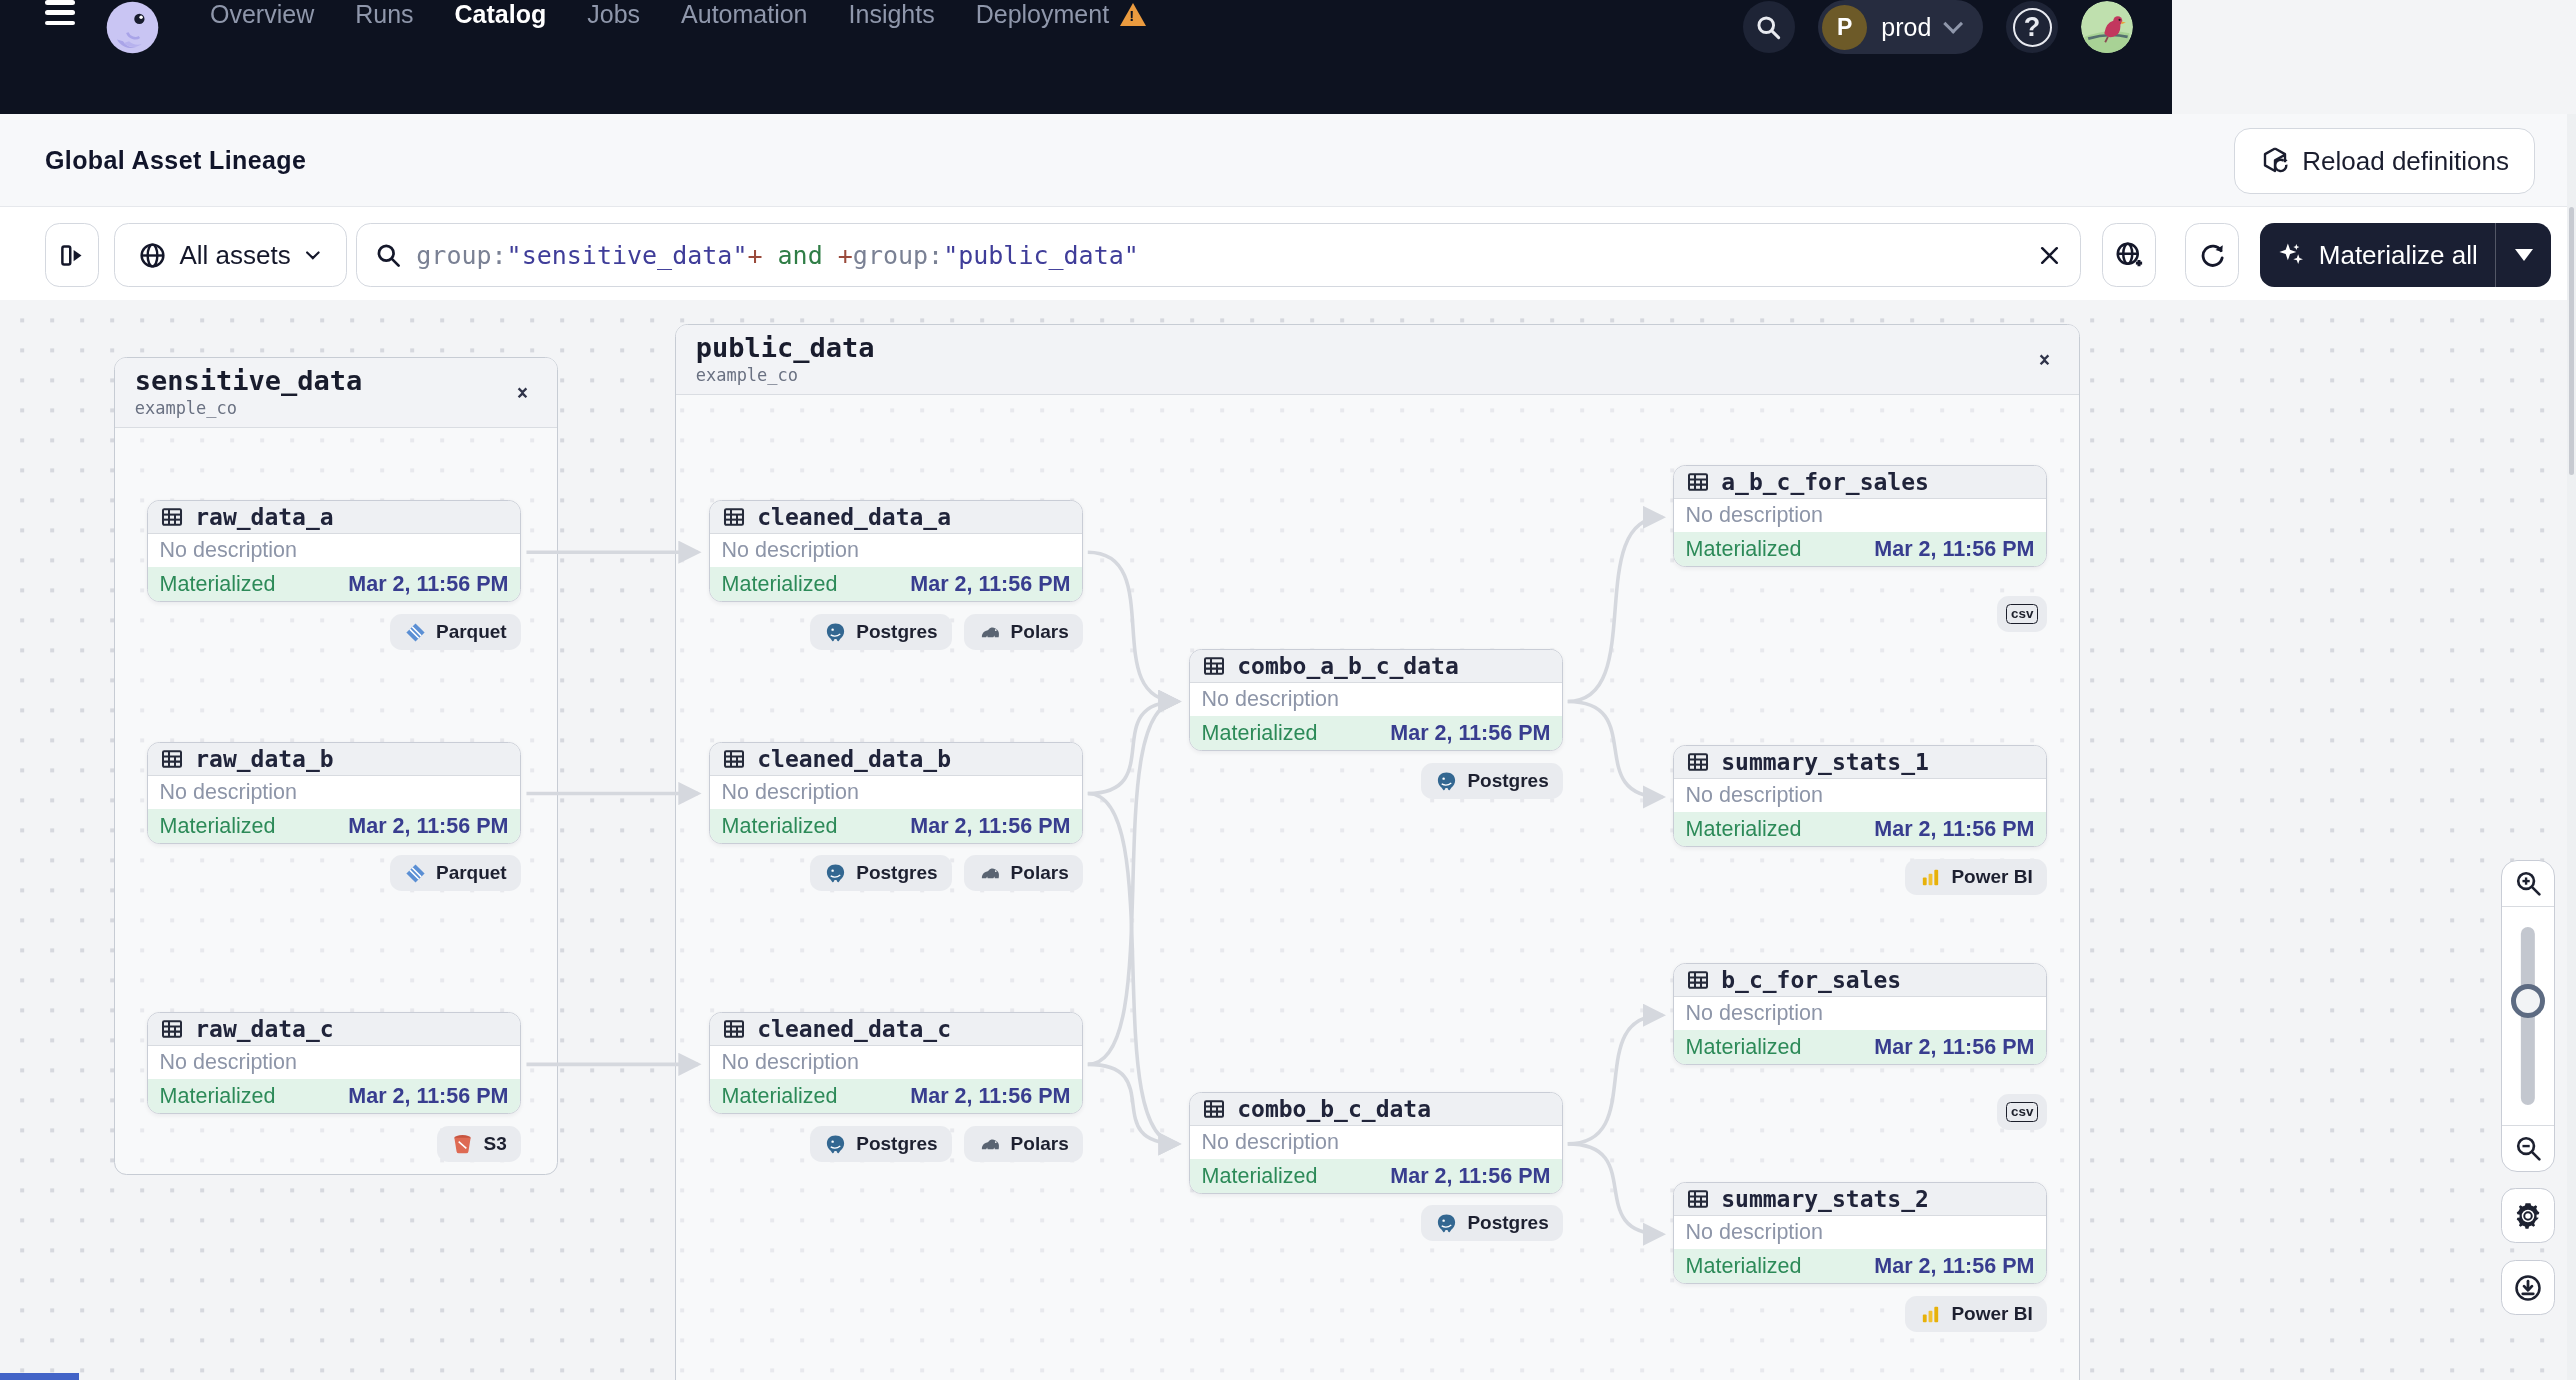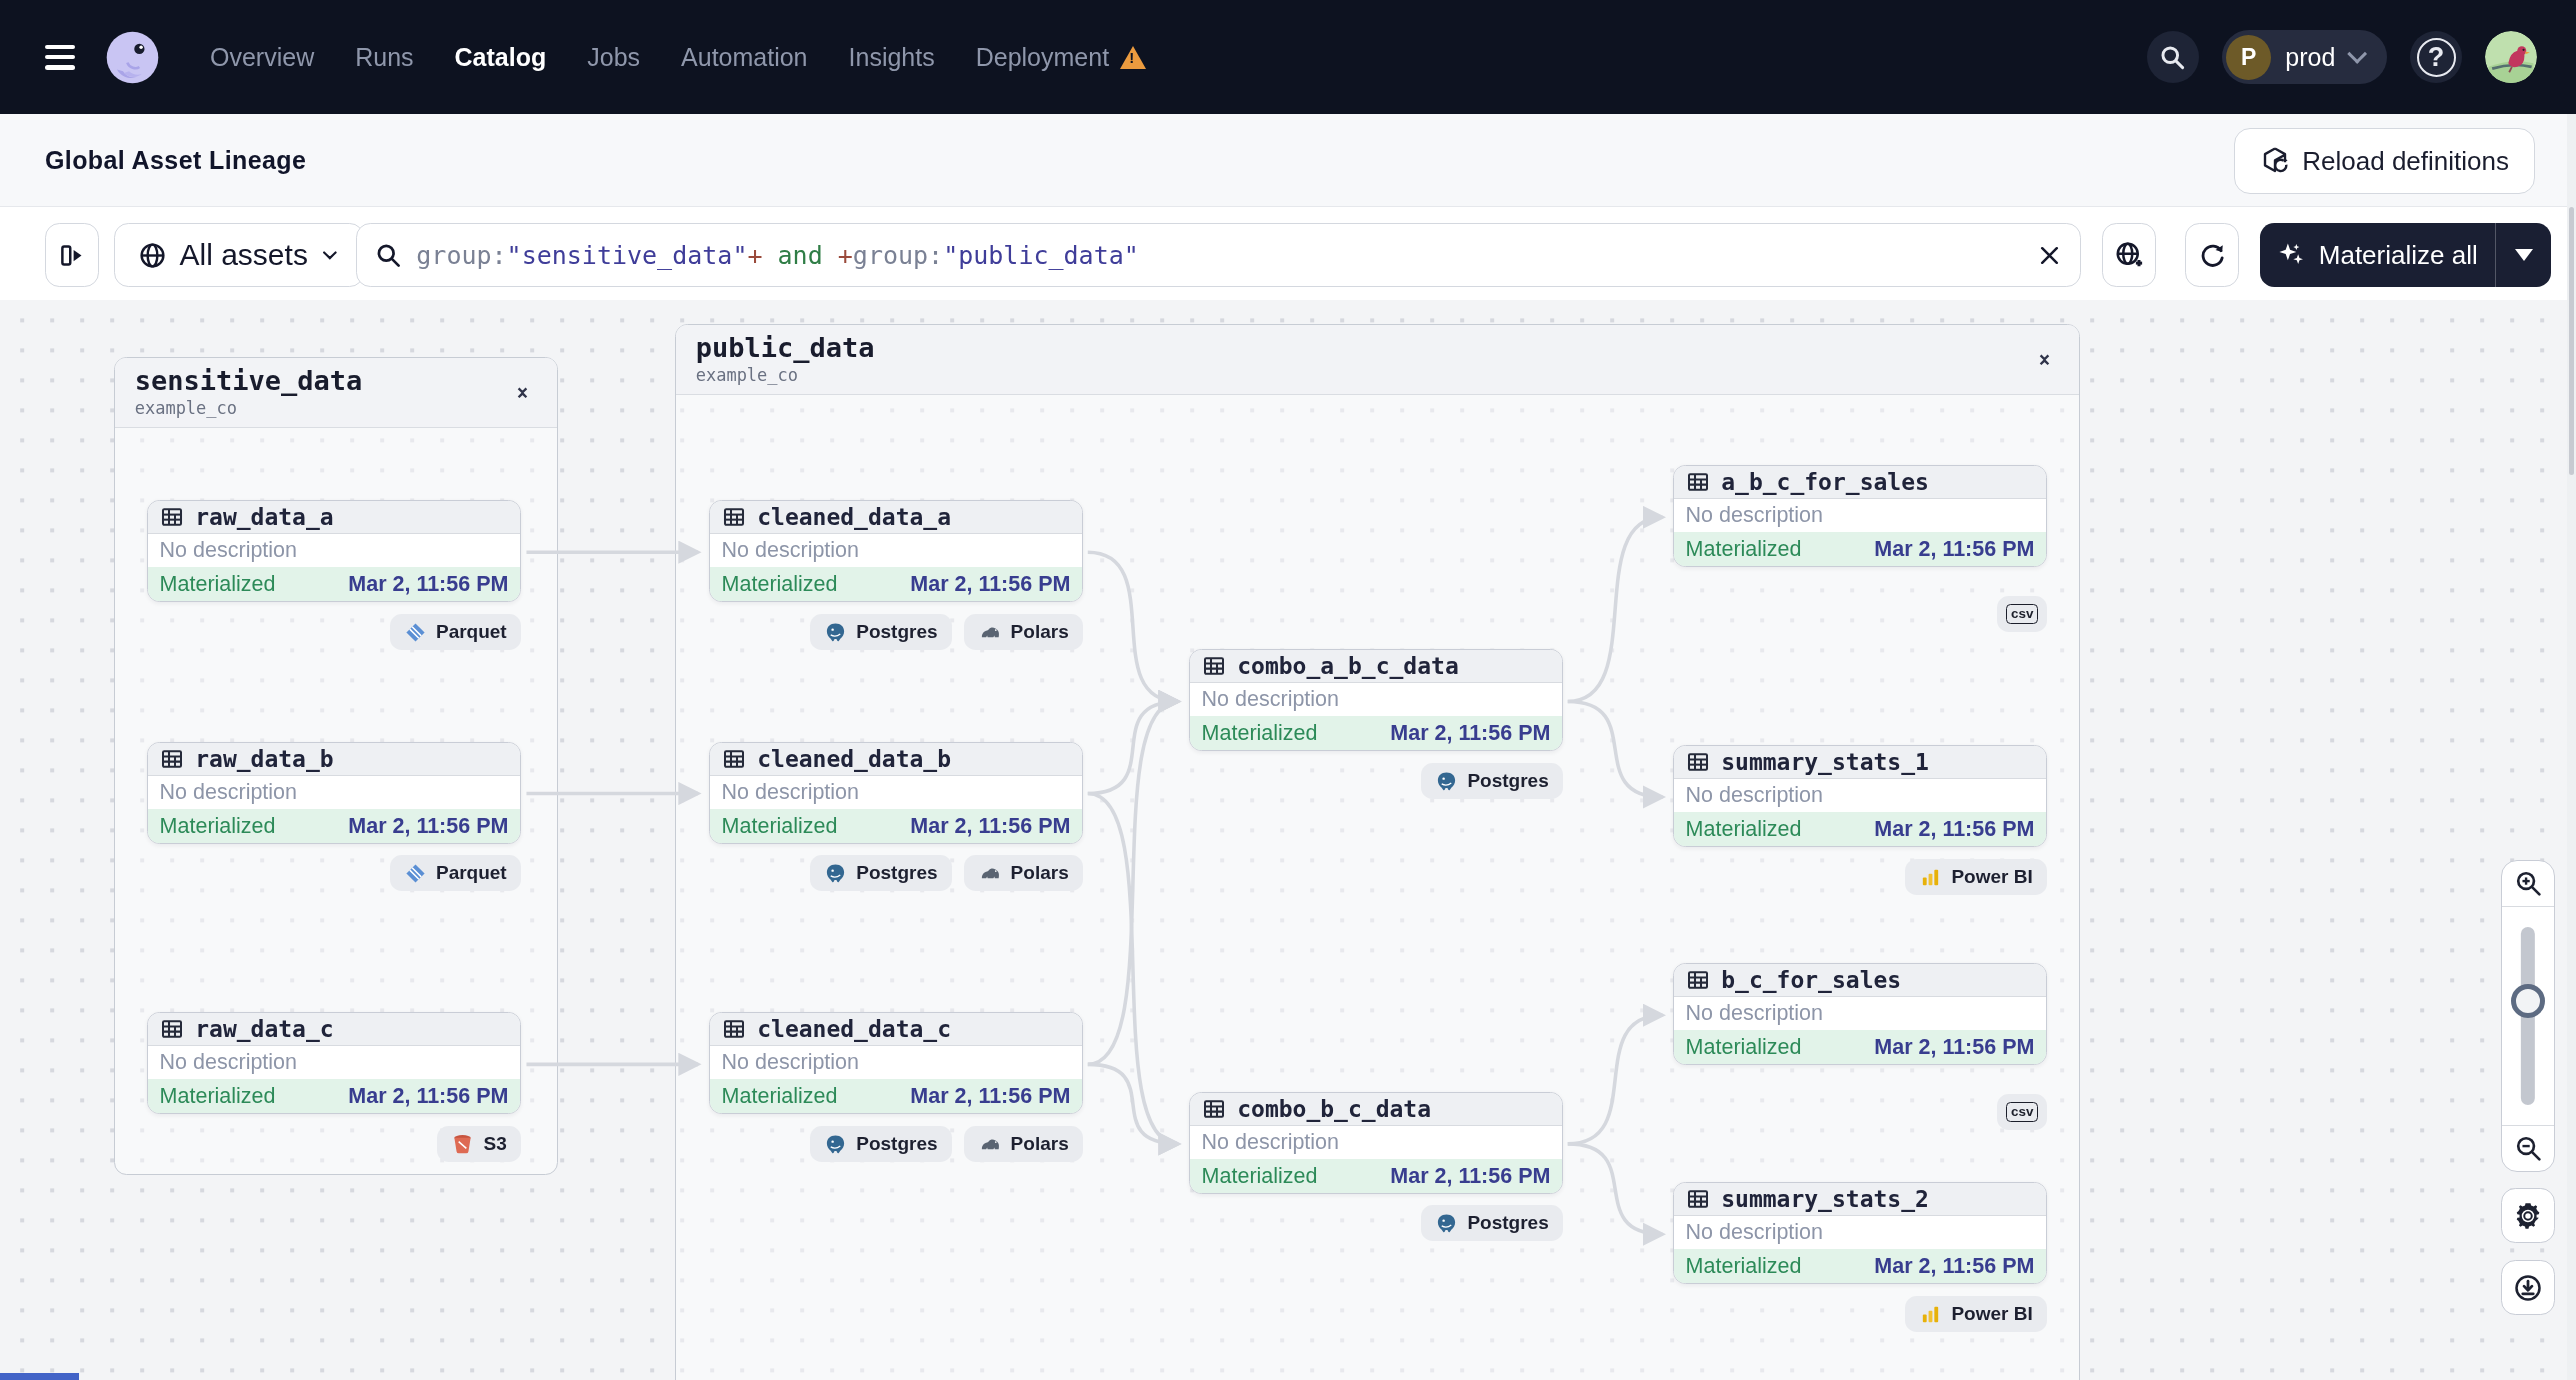--- a/index.html
+++ b/index.html
@@ -1,21 +1,21 @@
 <!DOCTYPE html>
 <html style="font-size:14.3px"><head>
 <meta charset="utf-8">
 <style>
   * { margin:0; padding:0; box-sizing:border-box; }
   html,body { width:2576px; height:1380px; overflow:hidden; background:#f3f4f6;
               font-family:"Liberation Sans", sans-serif; }
 
   
-  .topnav { position:absolute; left:0; top:0; width:2576px; height:114px;
-            background:#0d1220; display:flex; align-items:center; z-index:50; }
+  .topnav { position:absolute; left:0; top:0; width:2172px; height:114px;
+            background:#0d1220; display:flex; align-items:flex-start; z-index:50; }
   .hamburger { width:30px; height:25px; margin-left:45px; display:flex; flex-direction:column;
                justify-content:space-between; cursor:pointer; }
   .hamburger span { display:block; height:4.5px; border-radius:2.7px; background:#ffffff; }
   .logo { width:55px; height:55px; margin-left:30px; flex:0 0 auto; }
   .navlinks { display:flex; align-items:center; gap:41px; margin-left:50px; }
   .navlink { font-size:25px; color:#8f97ab; cursor:pointer; white-space:nowrap; display:flex; align-items:center; gap:10.7px;}
   .navlink.active { color:#ffffff; font-weight:bold; }
   .warn-tri { width:0; height:0; border-left:13.4px solid transparent; border-right:13.4px solid transparent;
               border-bottom:23px solid #eb9b3f; position:relative; display:inline-block; }
   .warn-tri:after { content:"!"; position:absolute; left:-3.6px; top:3.6px; color:#0d1220;
@@ -181,21 +181,21 @@
   </div>
 </div>
 
 <div class="toolbar">
   <div class="tb-btn tb-icon-btn" style="left:45px;">
     <svg width="27" height="27" viewBox="0 0 24 24">
         <rect x="3" y="4" width="7" height="16" rx="1.5" fill="none" stroke="#14172a" stroke-width="2.2"></rect>
         <path d="M13 7 l7 5 l-7 5 z" fill="#14172a"></path>
       </svg>
   </div>
-  <div class="tb-btn" style="left:114px; padding:0 23px; font-size:30px;">
+  <div class="tb-btn" style="left:114px; padding:0 23px; font-size:26px;">
     <svg width="29" height="29" viewBox="0 0 24 24">
         <circle cx="12" cy="12" r="9" fill="none" stroke="#14172a" stroke-width="2"></circle>
         <ellipse cx="12" cy="12" rx="4" ry="9" fill="none" stroke="#14172a" stroke-width="2"></ellipse>
         <line x1="3" y1="12" x2="21" y2="12" stroke="#14172a" stroke-width="2"></line>
       </svg>
     <span>All assets</span>
     <svg width="19.7" height="19.7" viewBox="0 0 24 24">
         <path d="M5 9 l7 7 l7 -7" fill="none" stroke="#14172a" stroke-width="2.6" stroke-linecap="round"></path>
       </svg>
   </div>

